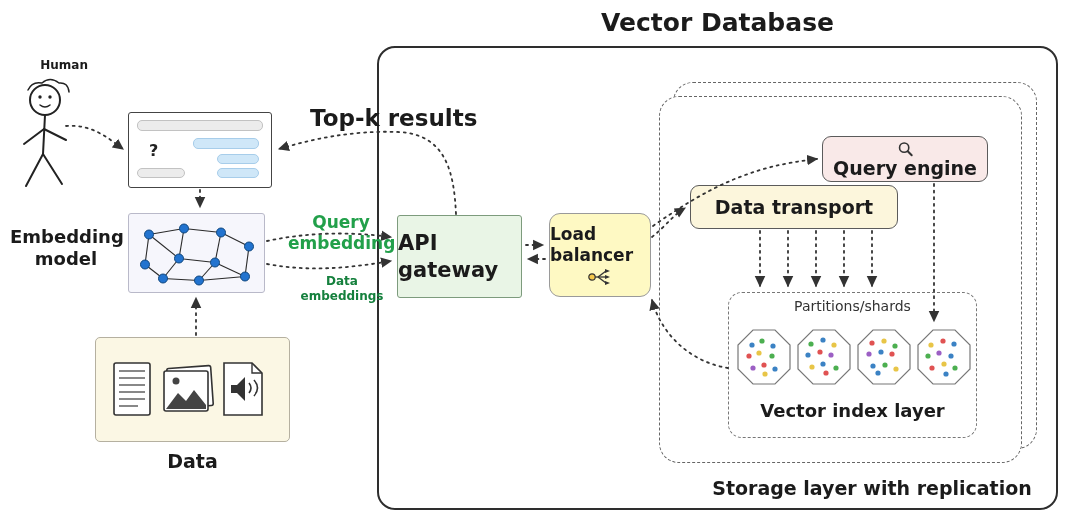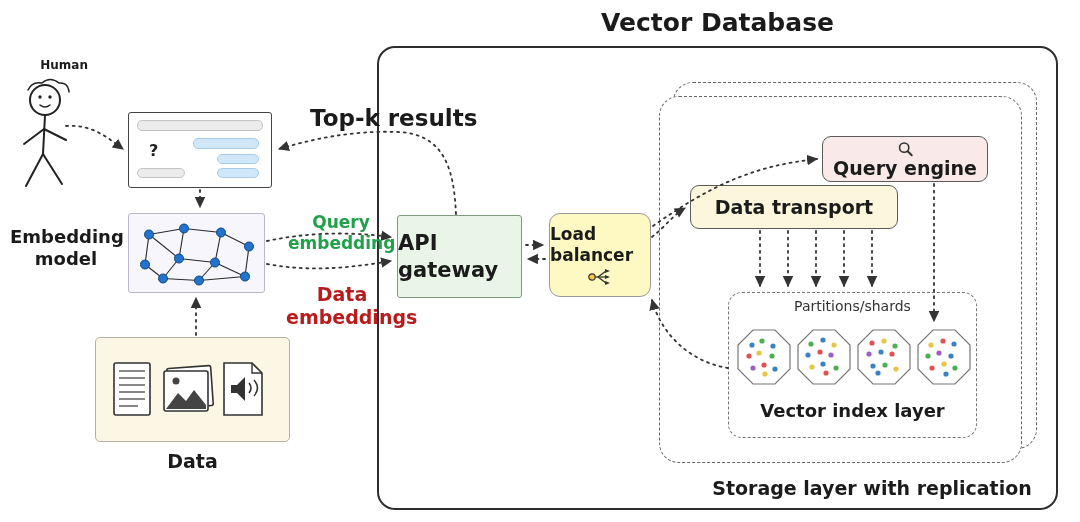--- a/index.html
+++ b/index.html
@@ -39,21 +39,21 @@
   .bar-blue { background:#cfe7f8; border:1px solid #a7cdea; }
   #app-qmark { position:absolute; left:20px; top:28px; font-size:16px; font-weight:bold; color:#222; }
   #embedding-label { left:10px; top:226px; width:112px; font-size:18px; }
   #embed-box { left:128px; top:213px; width:137px; height:80px; background:#f6f6fc; border:1px solid #b9b9c9; border-radius:3px; z-index:6; position:absolute; }
   #data-box { left:95px; top:337px; width:195px; height:105px; background:#fbf7e4; border:1px solid #b5b0a0; border-radius:5px; z-index:6; position:absolute; display:flex; align-items:center; justify-content:center; }
   #data-label { left:95px; top:450px; width:195px; font-size:19px; }
 
   
   #topk-label { left:310px; top:104px; width:210px; text-align:left; font-size:23px; }
   #query-emb-label { left:288px; top:184px; width:106px; font-size:17px; color:#22a04a;margin-top:28px; }
-  #data-emb-label  { left:286px; top:283px; width:112px; font-size:19px; color:#b91c1c; }
+  #data-emb-label  { left:286px; top:274px; width:112px; font-size:12px; color:#15803d; }
 
   #wires { position:absolute; left:0; top:0; z-index:8; pointer-events:none; }
   #stick-figure { position:absolute; left:4px; top:74px; z-index:6; }
 </style>
 </head>
 <body>
 
 <div id="canvas">
 
   <div class="abs" id="vdb-container"></div>

